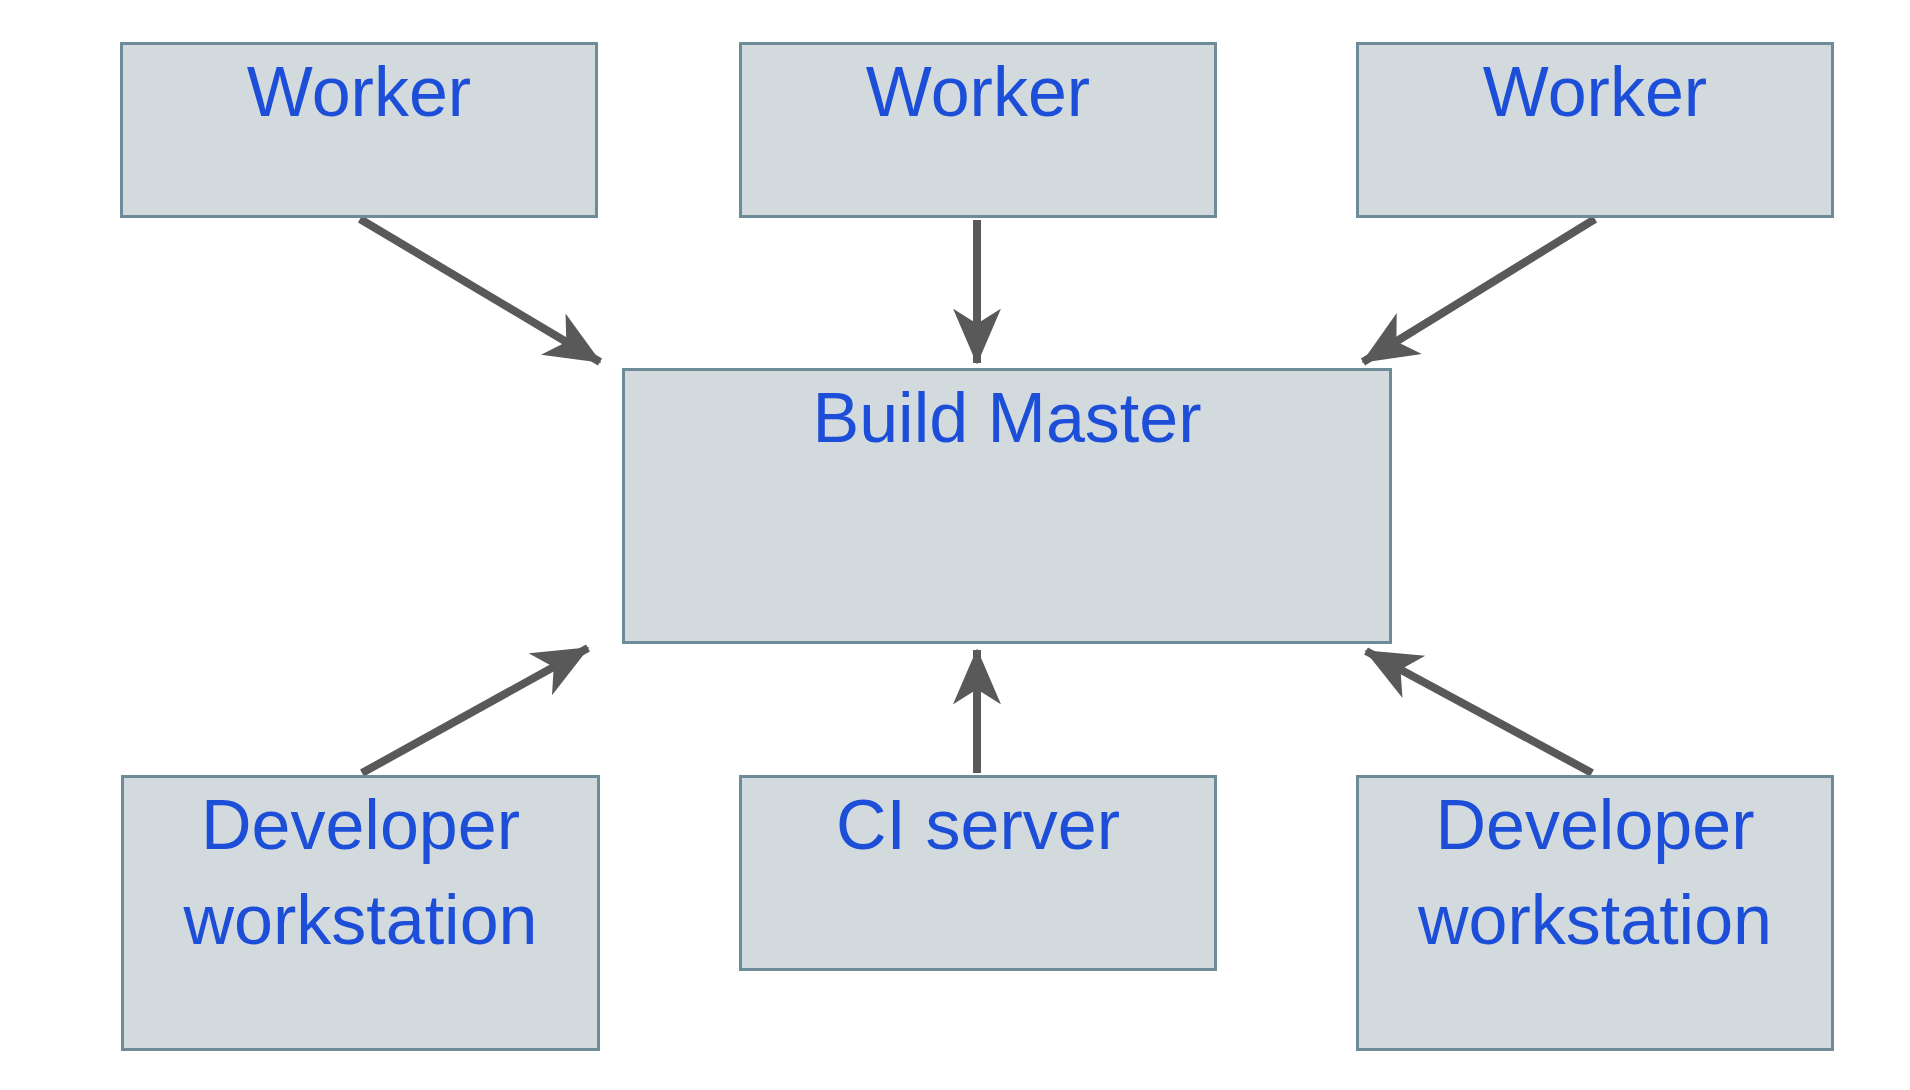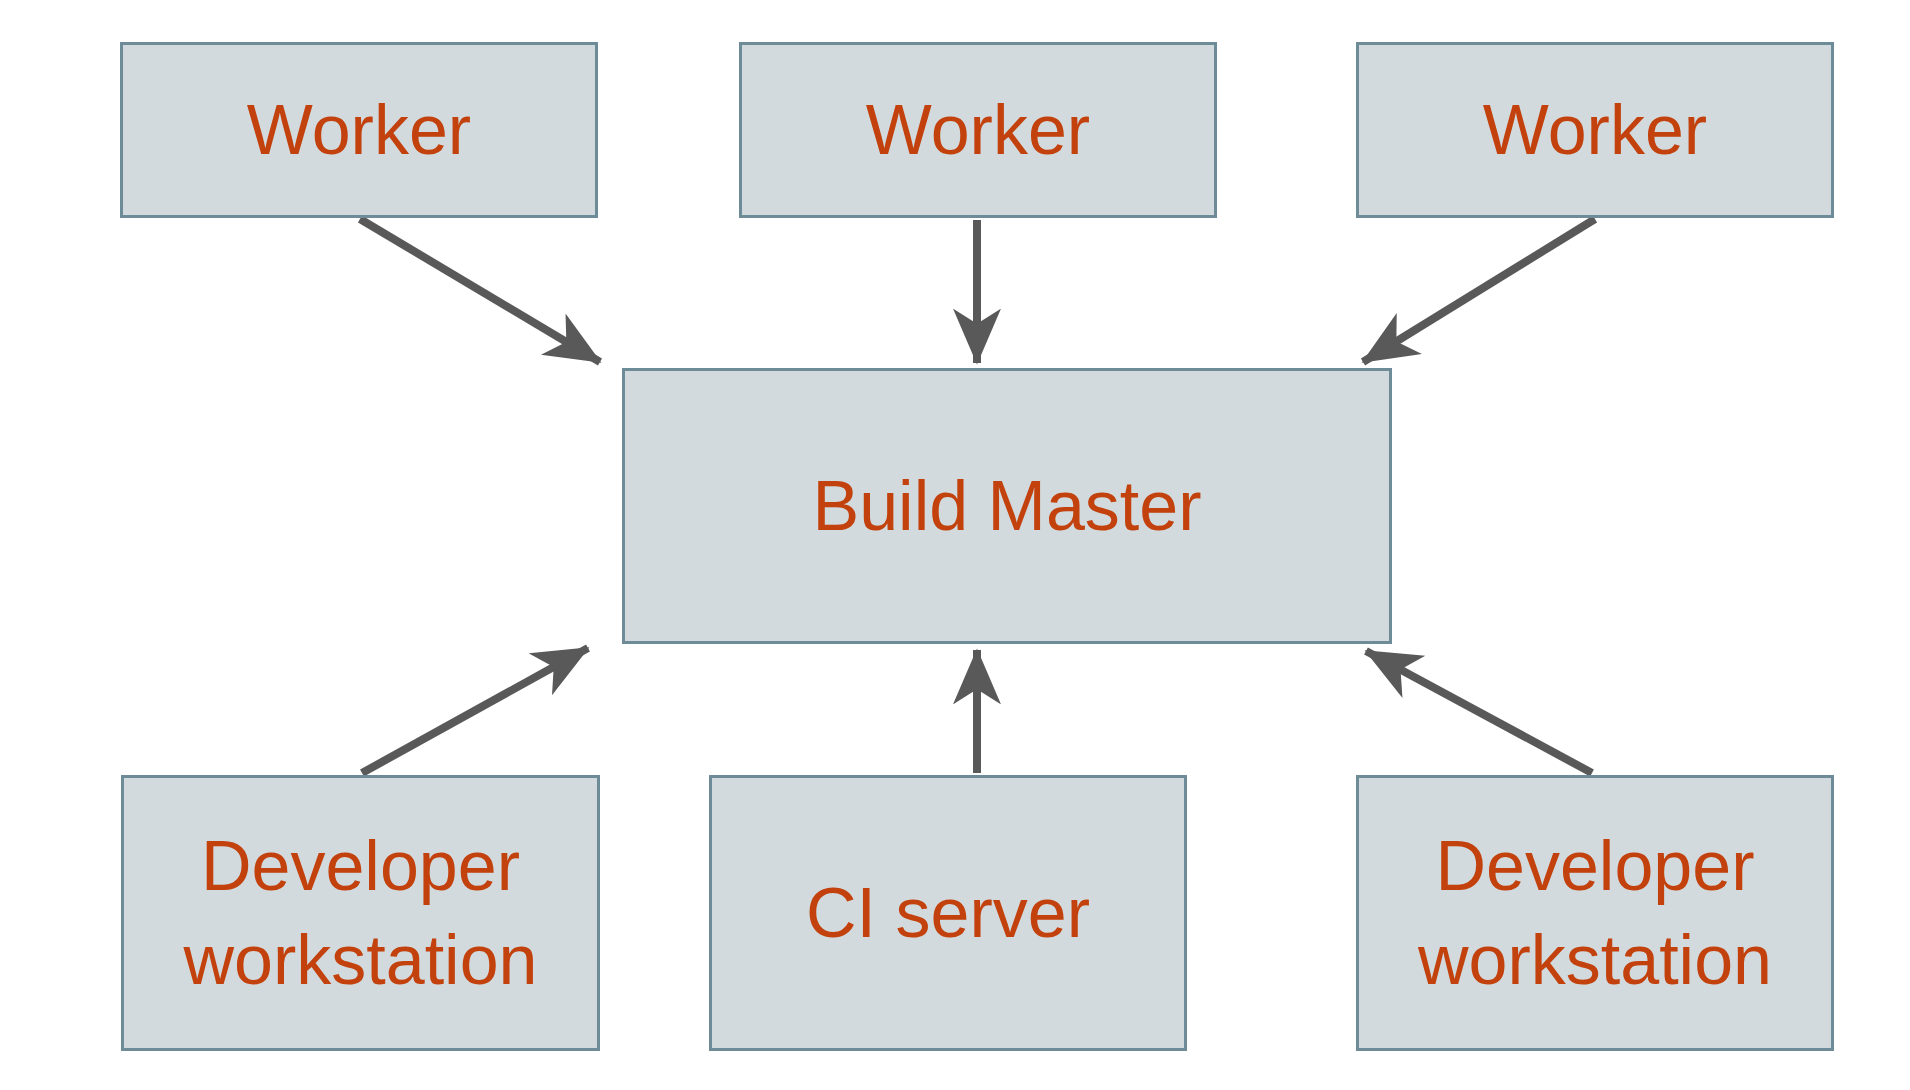--- a/index.html
+++ b/index.html
@@ -24,37 +24,36 @@
     width: 1910px;
     height: 1090px;
     pointer-events: none;
   }
   .node {
     position: absolute;
     box-sizing: border-box;
     background: #d2dadd;
     border: 3px solid #6e8b98;
     display: flex;
-    align-items: center;
     justify-content: center;
     text-align: center;
-    color: #c2410c;
+    color: #1d4ed8;
     font-size: 70px;
     line-height: 1.35;
     padding: 0 18px;
   }
   
   .node.worker-1 { left: 120px;  top: 42px;  width: 478px; height: 176px; }
   .node.worker-2 { left: 739px;  top: 42px;  width: 478px; height: 176px; }
   .node.worker-3 { left: 1356px; top: 42px;  width: 478px; height: 176px; }
   
   .node.build-master { left: 622px; top: 368px; width: 770px; height: 276px; }
   
   .node.dev-1     { left: 121px;  top: 775px; width: 479px; height: 276px; }
-  .node.ci-server { left: 709px;  top: 775px; width: 478px; height: 276px; }
+  .node.ci-server { left: 739px;  top: 775px; width: 478px; height: 196px; }
   .node.dev-2     { left: 1356px; top: 775px; width: 478px; height: 276px; }
 </style>
 </head>
 <body>
 
 <div class="canvas">
 
   <svg class="arrow-layer" viewBox="0 0 1910 1090" xmlns="http://www.w3.org/2000/svg">
     <defs>
       <marker id="arrowhead" markerUnits="strokeWidth" markerWidth="8" markerHeight="7" refX="6.8" refY="3" orient="auto">

